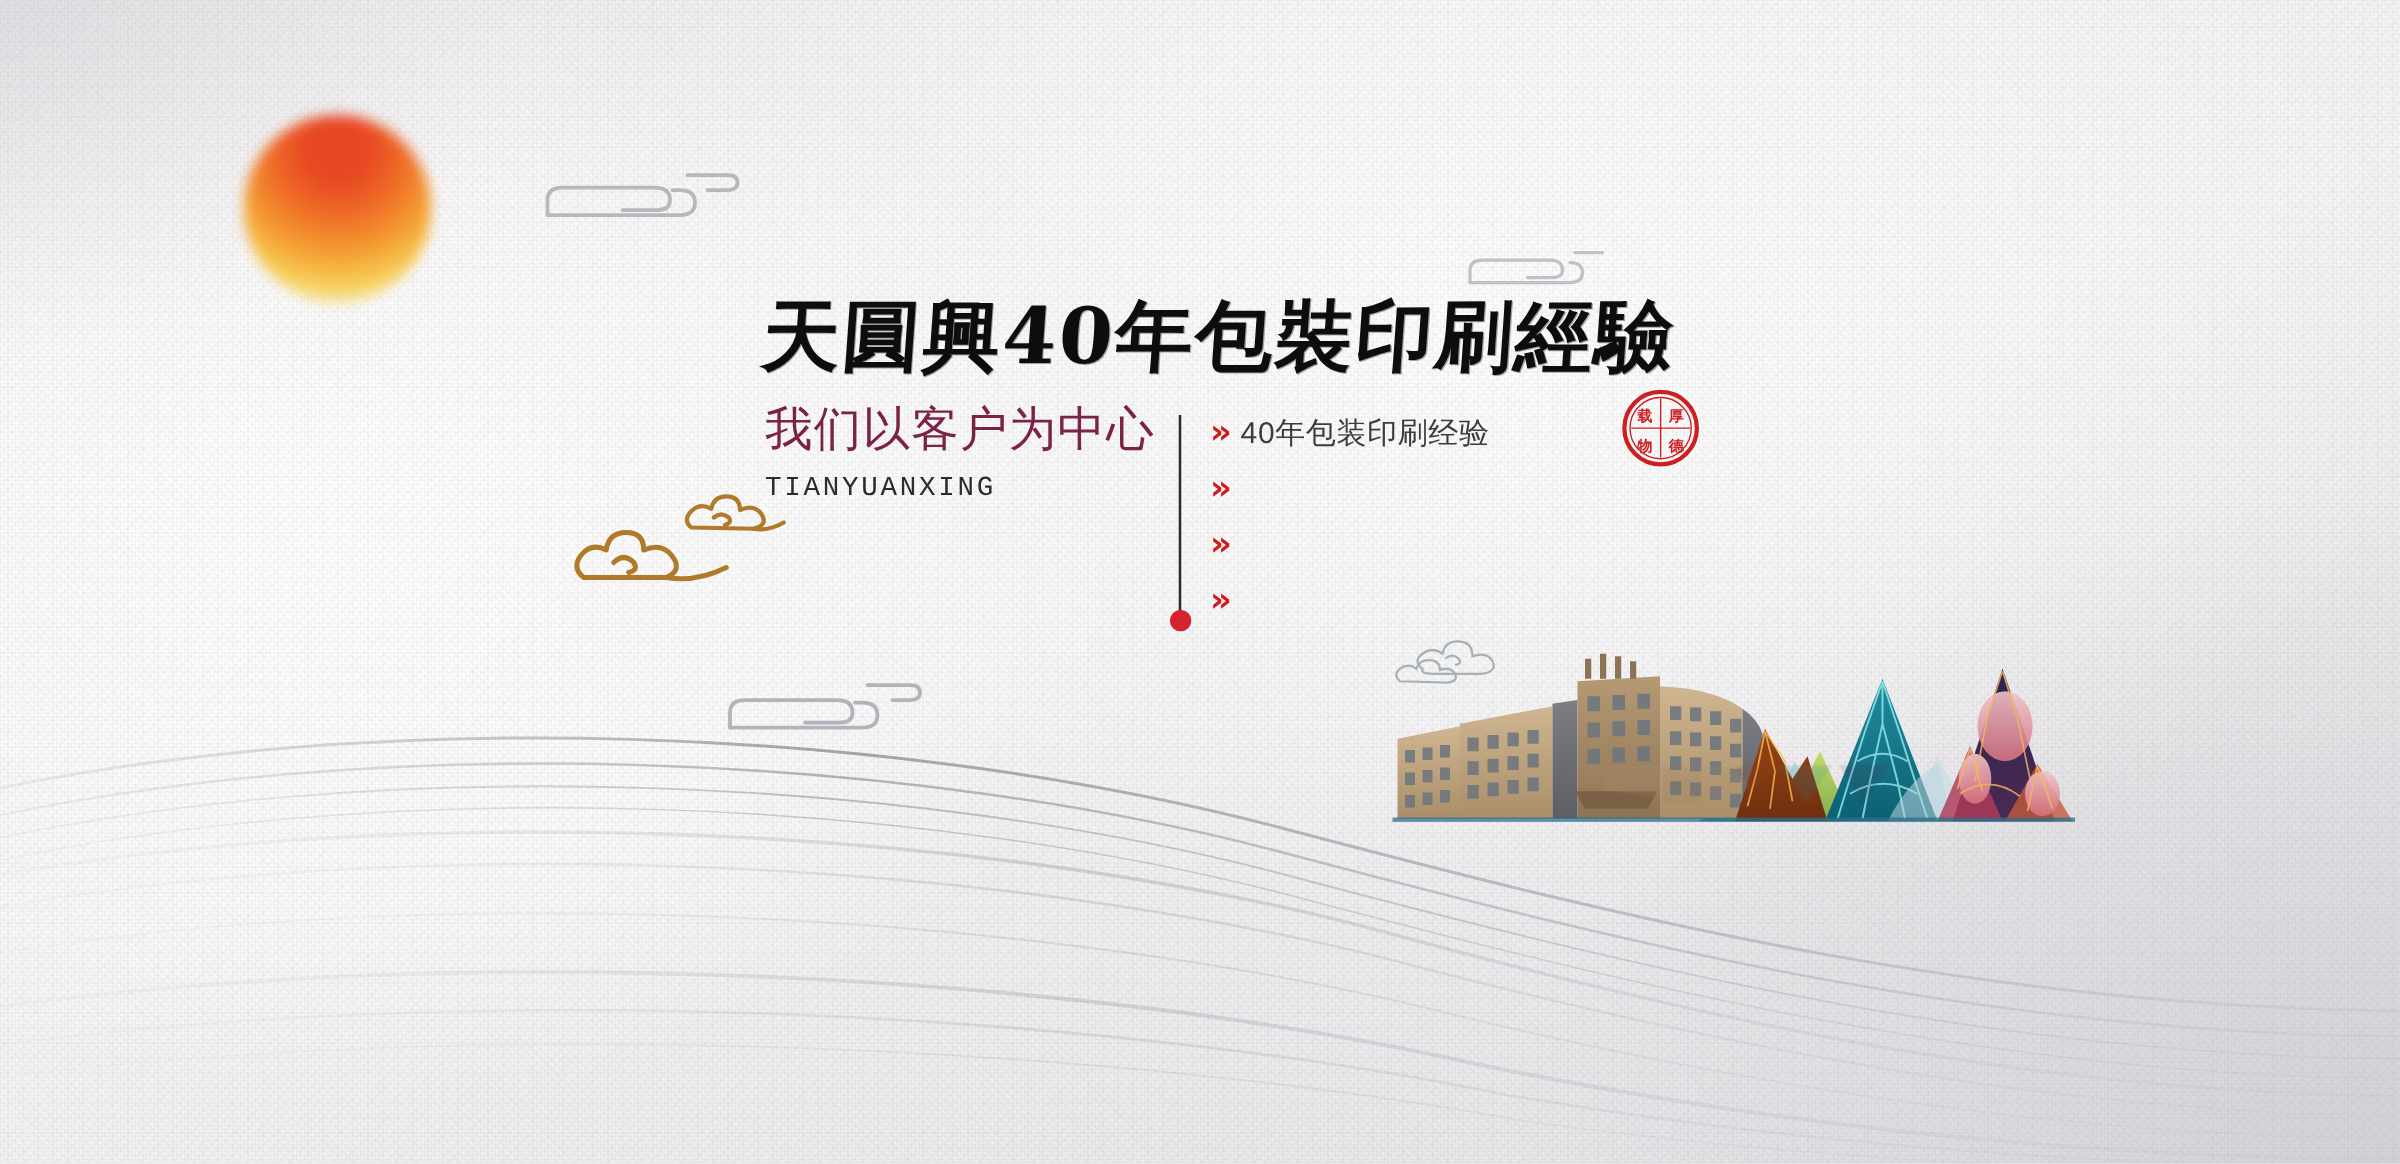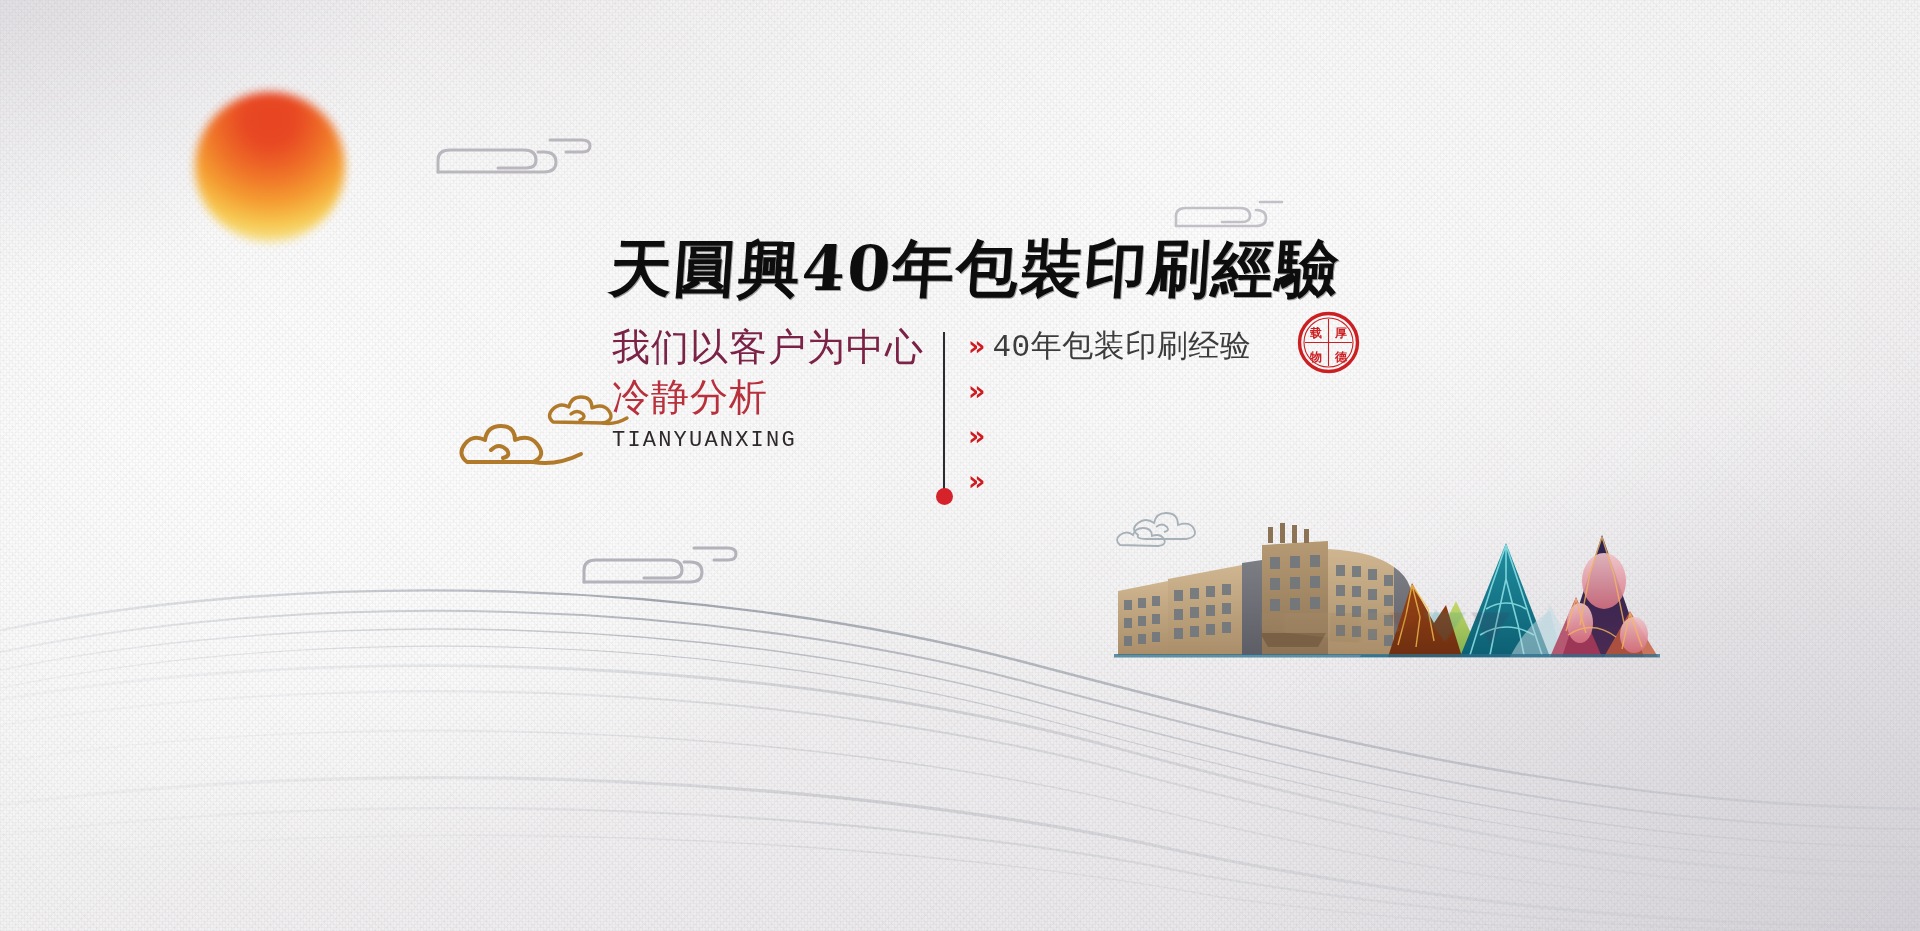--- a/index.html
+++ b/index.html
@@ -84,21 +84,21 @@
   }
 
   
   .slogan {
     position:absolute;
     left:612px; top:322px;
     width:340px;
     text-align:left;
   }
   .slogan-line {
-    font-family:Liberation Serif, serif;
+    font-family:Liberation Mono, monospace;
     font-size:38px;
     line-height:1.32;
     letter-spacing:1px;
     white-space:nowrap;
   }
   .sl1 { color:#7b2346; }
   .sl2 { color:#94223f; }
   .sl3 { color:#b8303c; }
 
   .slogan-en {
@@ -139,22 +139,22 @@
   .chev {
     color:#cf1a20;
     font-size:27px;
     font-weight:700;
     font-family:"DejaVu Sans", sans-serif;
     line-height:1;
     margin-right:7px;
     transform:translateY(-1px);
   }
   .btext {
-    font-family:Liberation Mono, monospace;
-    font-size:31px;
+    font-family:Liberation Sans, sans-serif;
+    font-size:24px;
     color:#3c3c3c;
     letter-spacing:.5px;
     white-space:nowrap;
   }
 
   
   .seal {
     position:absolute;
     left:1297px; top:311px;
     width:63px; height:63px;
@@ -248,21 +248,20 @@
       <path d="M8,30 Q1,24 8,17 Q15,10 24,15 Q26,5 36,5 Q47,5 47,16 Q58,11 64,19 Q70,28 58,31 Z"></path>
       <path d="M26,22 Q32,17 38,22 Q41,26 35,28"></path>
       <path d="M58,31 Q70,33 82,26"></path>
     </g>
   </svg>
 
   <div class="headline">天圓興40年包裝印刷經驗</div>
 
   <div class="slogan">
     <div class="slogan-line sl1">我们以客户为中心</div>
-    <div class="slogan-line sl3">冷静分析</div>
     <div class="slogan-en">TIANYUANXING</div>
   </div>
 
   <div class="divider"></div>
   <div class="divider-dot"></div>
 
   <div class="bullets">
     <div class="bullet">
       <span class="chev">»</span>
       <span class="btext">40年包装印刷经验</span>

